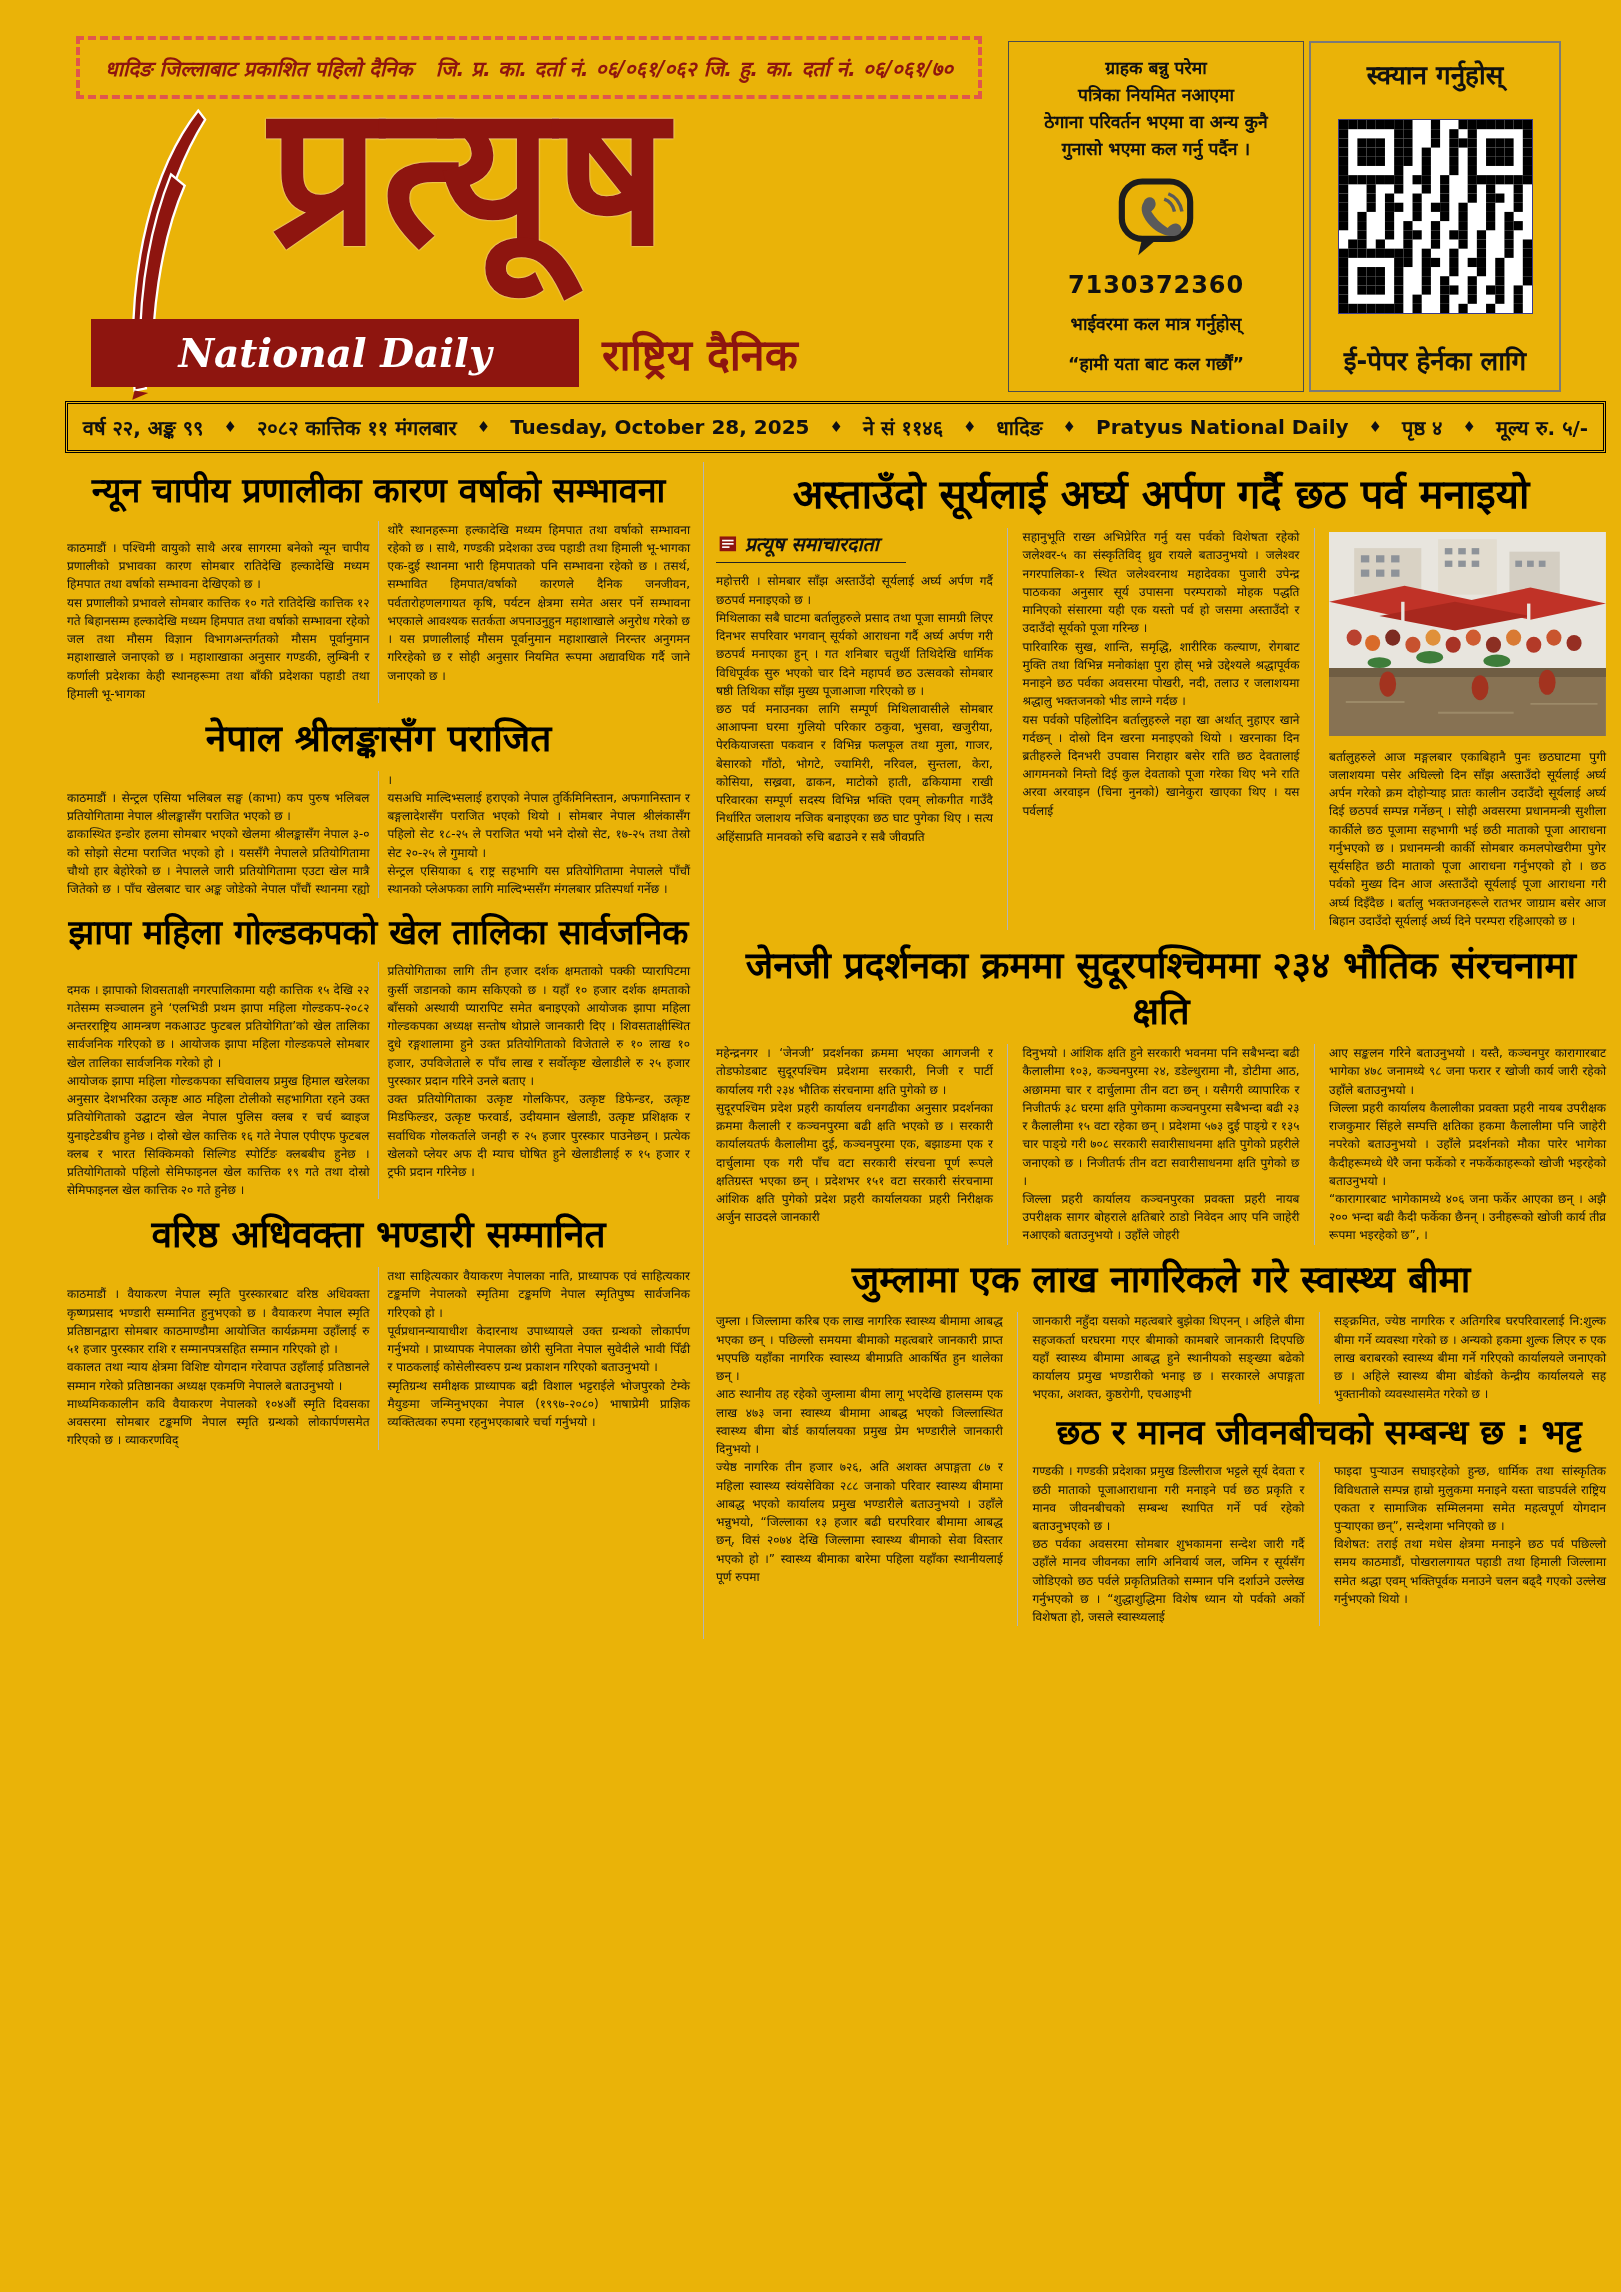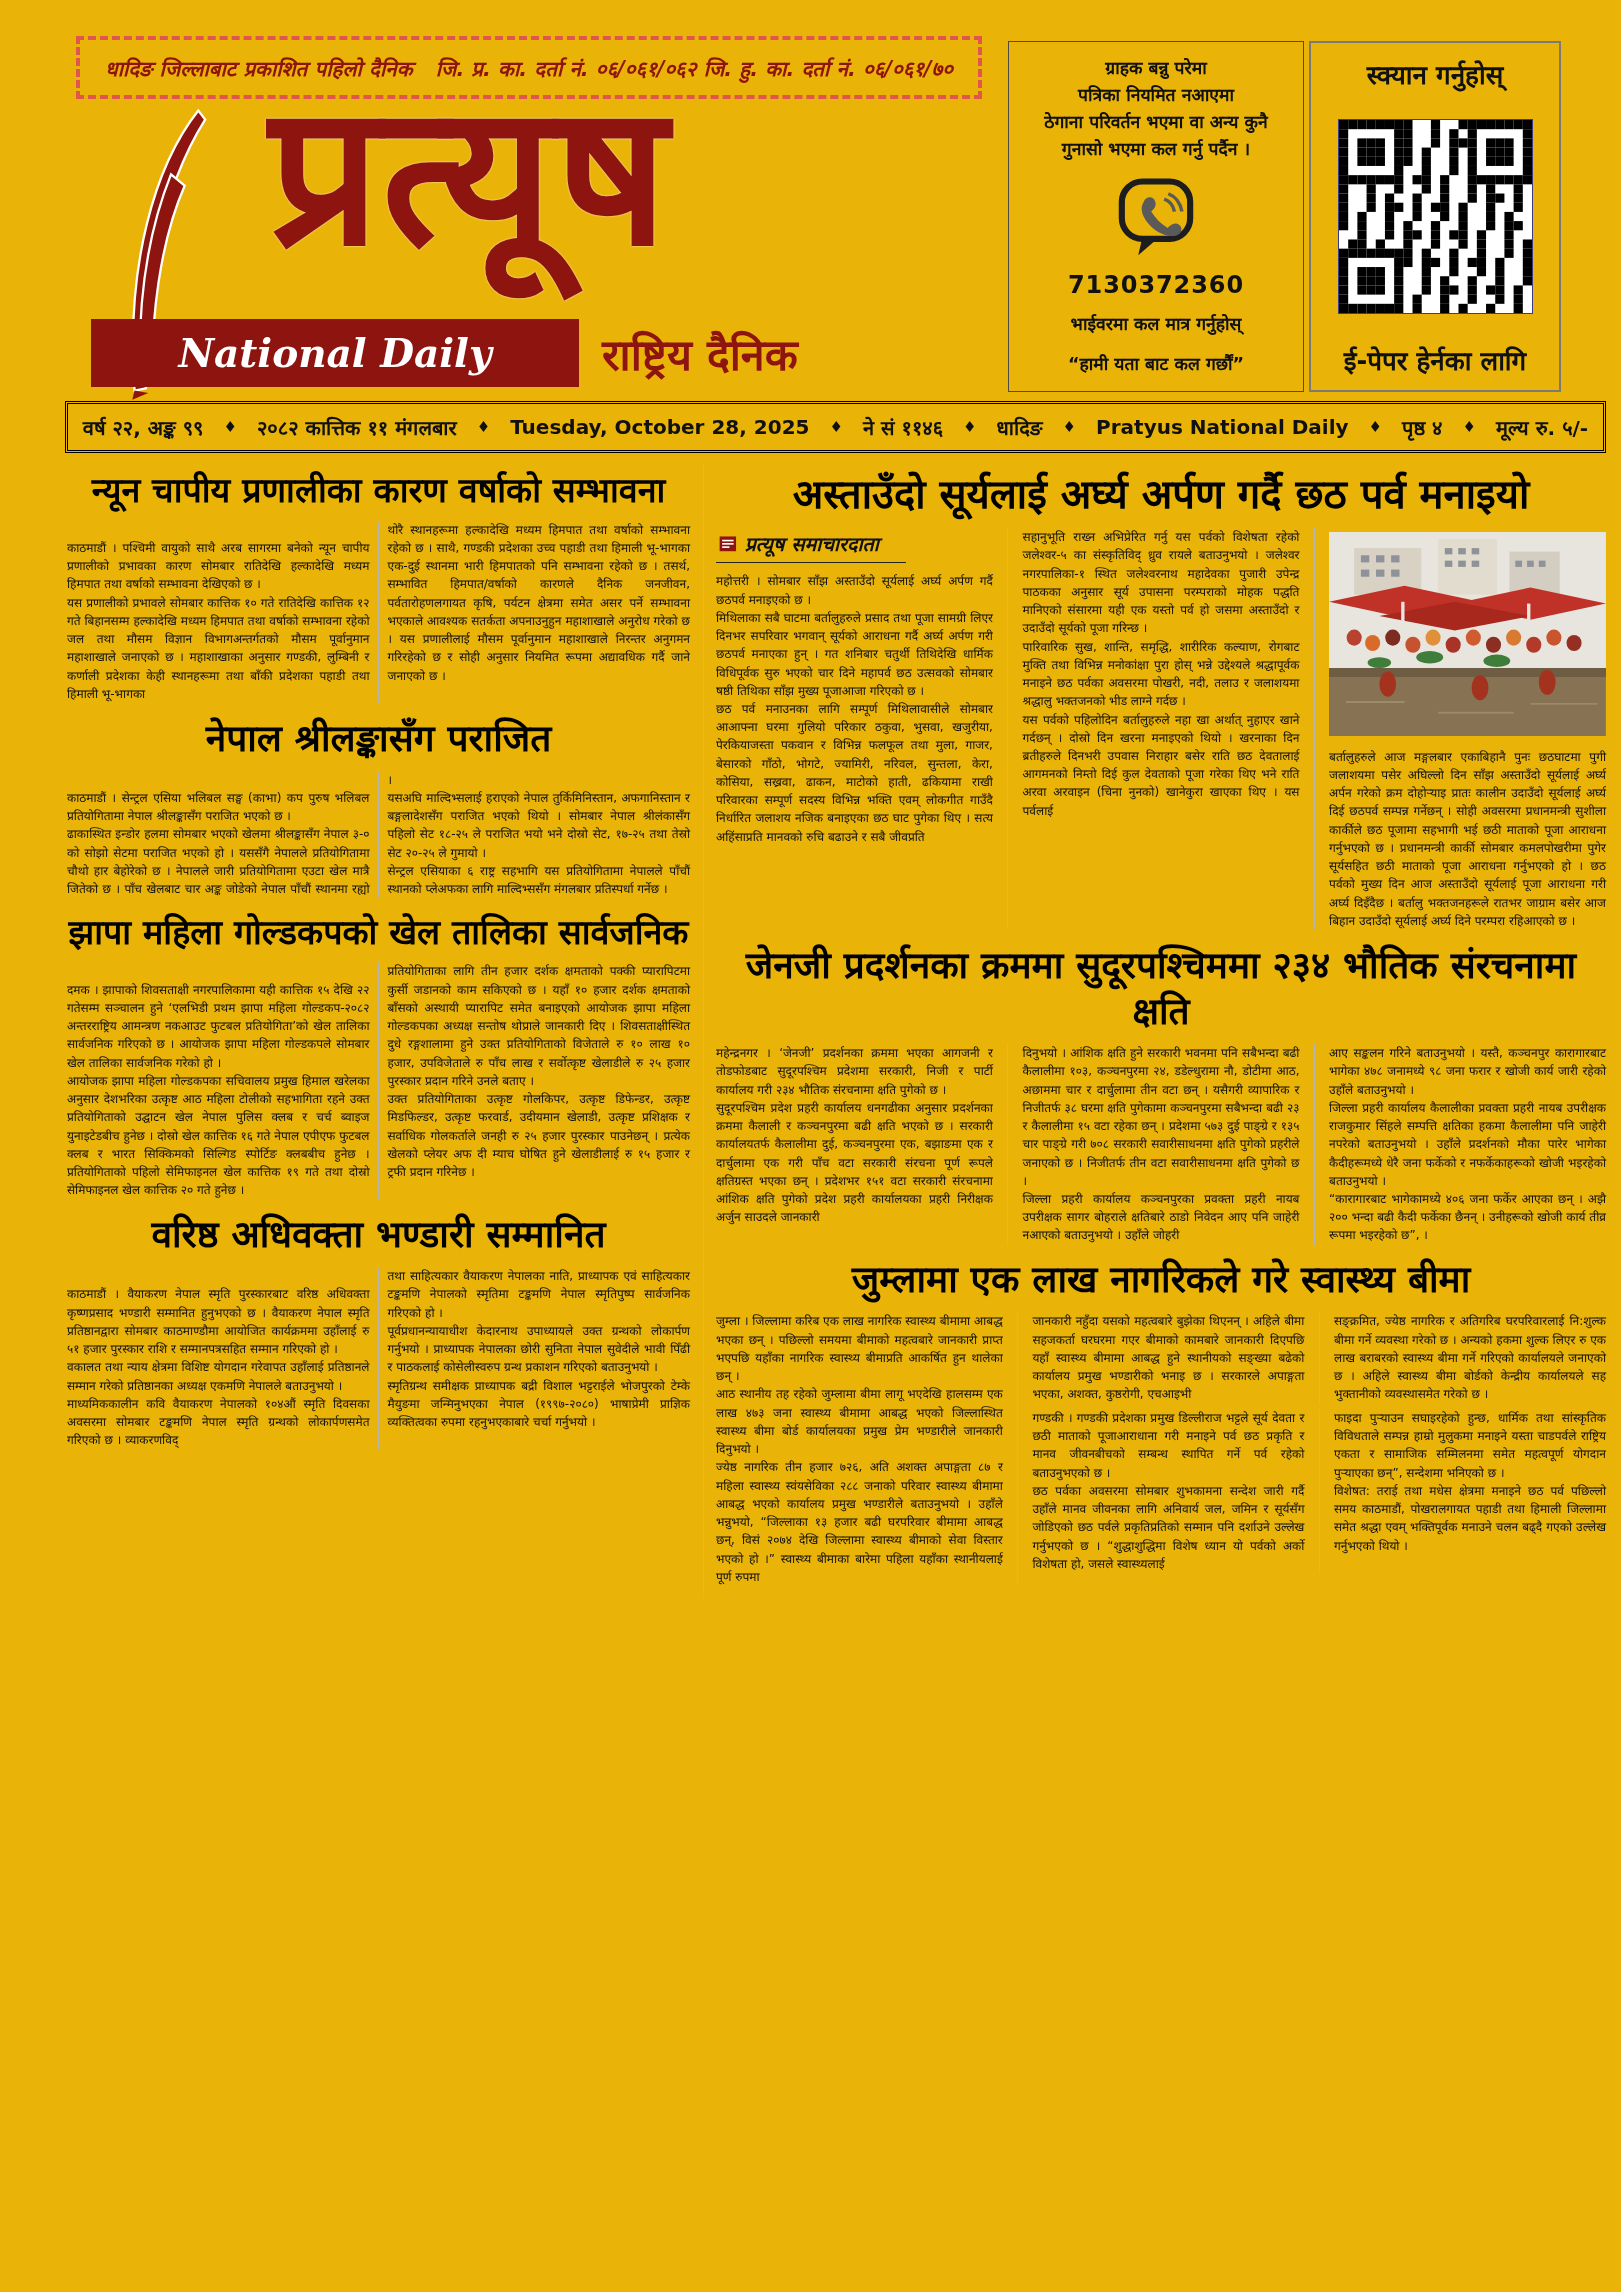--- a/index.html
+++ b/index.html
@@ -502,20 +502,21 @@
         <div class="flexrow">
           <div class="fcol np">जुम्ला । जिल्लामा करिब एक लाख नागरिक स्वास्थ्य बीमामा आबद्ध भएका छन् । पछिल्लो समयमा बीमाको महत्वबारे जानकारी प्राप्त भएपछि यहाँका नागरिक स्वास्थ्य बीमाप्रति आकर्षित हुन थालेका छन् ।
 आठ स्थानीय तह रहेको जुम्लामा बीमा लागू भएदेखि हालसम्म एक लाख ४७३ जना स्वास्थ्य बीमामा आबद्ध भएको जिल्लास्थित स्वास्थ्य बीमा बोर्ड कार्यालयका प्रमुख प्रेम भण्डारीले जानकारी दिनुभयो ।
 ज्येष्ठ नागरिक तीन हजार ७२६, अति अशक्त अपाङ्गता ८७ र महिला स्वास्थ्य स्वंयसेविका २८८ जनाको परिवार स्वास्थ्य बीमामा आबद्ध भएको कार्यालय प्रमुख भण्डारीले बताउनुभयो । उहाँले भन्नुभयो, “जिल्लाका १३ हजार बढी घरपरिवार बीमामा आबद्ध छन्, विसं २०७४ देखि जिल्लामा स्वास्थ्य बीमाको सेवा विस्तार भएको हो ।” स्वास्थ्य बीमाका बारेमा पहिला यहाँका स्थानीयलाई पूर्ण रुपमा</div>
           <div class="jumla-right">
             <div class="jr-top">
               <div class="fcol np">जानकारी नहुँदा यसको महत्वबारे बुझेका थिएनन् । अहिले बीमा सहजकर्ता घरघरमा गएर बीमाको कामबारे जानकारी दिएपछि यहाँ स्वास्थ्य बीमामा आबद्ध हुने स्थानीयको सङ्ख्या बढेको कार्यालय प्रमुख भण्डारीको भनाइ छ । सरकारले अपाङ्गता भएका, अशक्त, कुष्ठरोगी, एचआइभी</div>
               <div class="fcol np">सङ्क्रमित, ज्येष्ठ नागरिक र अतिगरिब घरपरिवारलाई नि:शुल्क बीमा गर्ने व्यवस्था गरेको छ । अन्यको हकमा शुल्क लिएर रु एक लाख बराबरको स्वास्थ्य बीमा गर्ने गरिएको कार्यालयले जनाएको छ । अहिले स्वास्थ्य बीमा बोर्डको केन्द्रीय कार्यालयले सह भुक्तानीको व्यवस्थासमेत गरेको छ ।</div>
             </div>
             <div>
+              <h2 class="head">छठ र मानव जीवनबीचको सम्बन्ध छ : भट्ट</h2>
               <div class="flexrow">
                 <div class="fcol np">गण्डकी । गण्डकी प्रदेशका प्रमुख डिल्लीराज भट्टले सूर्य देवता र छठी माताको पूजाआराधाना गरी मनाइने पर्व छठ प्रकृति र मानव जीवनबीचको सम्बन्ध स्थापित गर्ने पर्व रहेको बताउनुभएको छ ।
 छठ पर्वका अवसरमा सोमबार शुभकामना सन्देश जारी गर्दै उहाँले मानव जीवनका लागि अनिवार्य जल, जमिन र सूर्यसँग जोडिएको छठ पर्वले प्रकृतिप्रतिको सम्मान पनि दर्शाउने उल्लेख गर्नुभएको छ । “शुद्धाशुद्धिमा विशेष ध्यान यो पर्वको अर्को विशेषता हो, जसले स्वास्थ्यलाई</div>
                 <div class="fcol np">फाइदा पुऱ्याउन सघाइरहेको हुन्छ, धार्मिक तथा सांस्कृतिक विविधताले सम्पन्न हाम्रो मुलुकमा मनाइने यस्ता चाडपर्वले राष्ट्रिय एकता र सामाजिक सम्मिलनमा समेत महत्वपूर्ण योगदान पुऱ्याएका छन्”, सन्देशमा भनिएको छ ।
 विशेषत: तराई तथा मधेस क्षेत्रमा मनाइने छठ पर्व पछिल्लो समय काठमाडौं, पोखरालगायत पहाडी तथा हिमाली जिल्लामा समेत श्रद्धा एवम् भक्तिपूर्वक मनाउने चलन बढ्दै गएको उल्लेख गर्नुभएको थियो ।</div>
               </div>
             </div>
           </div>
         </div>
       </div>

